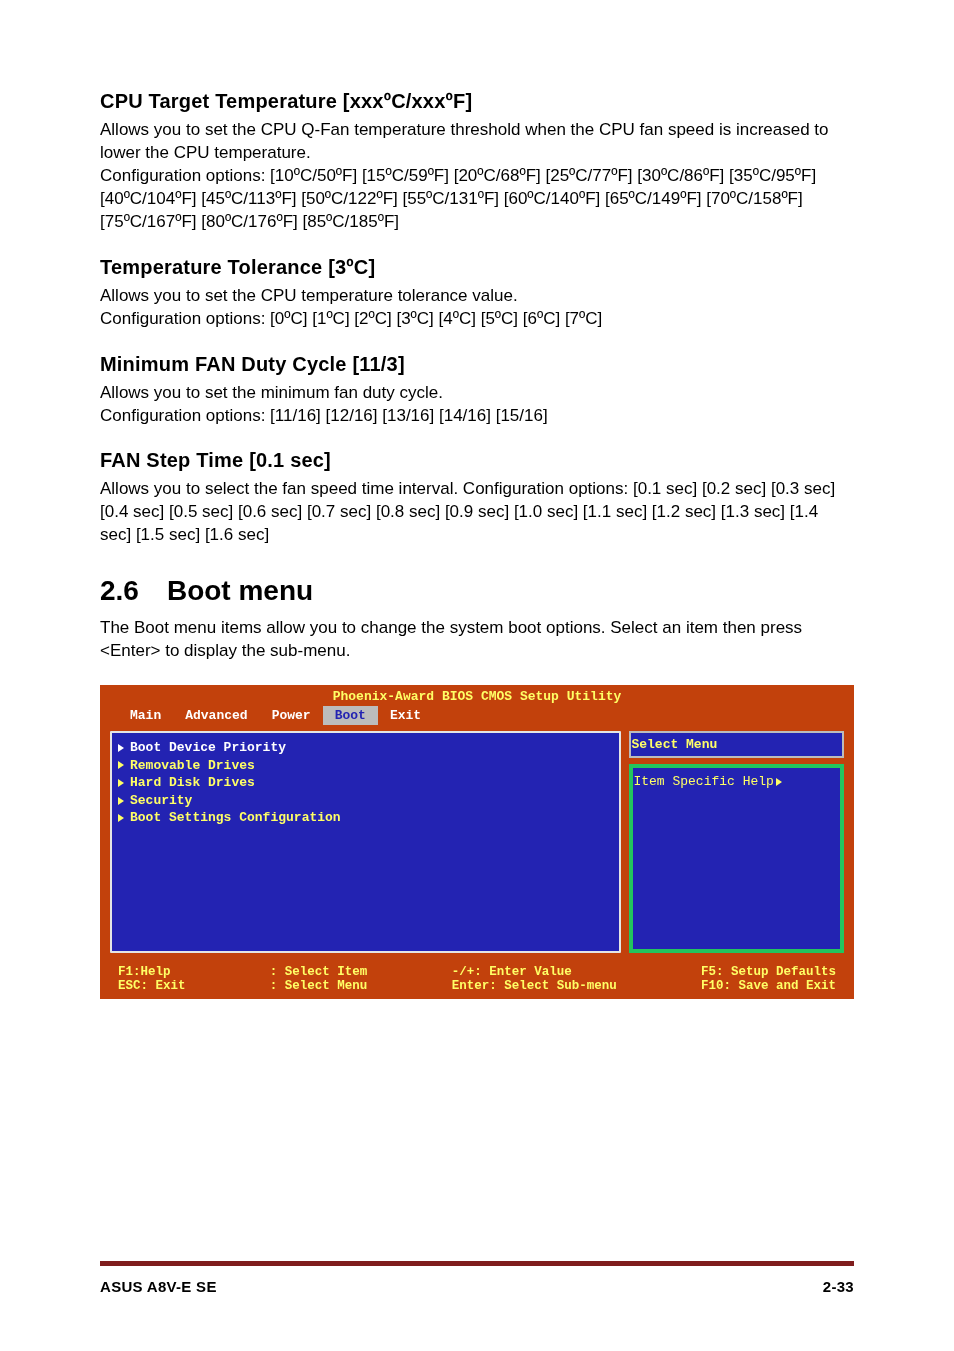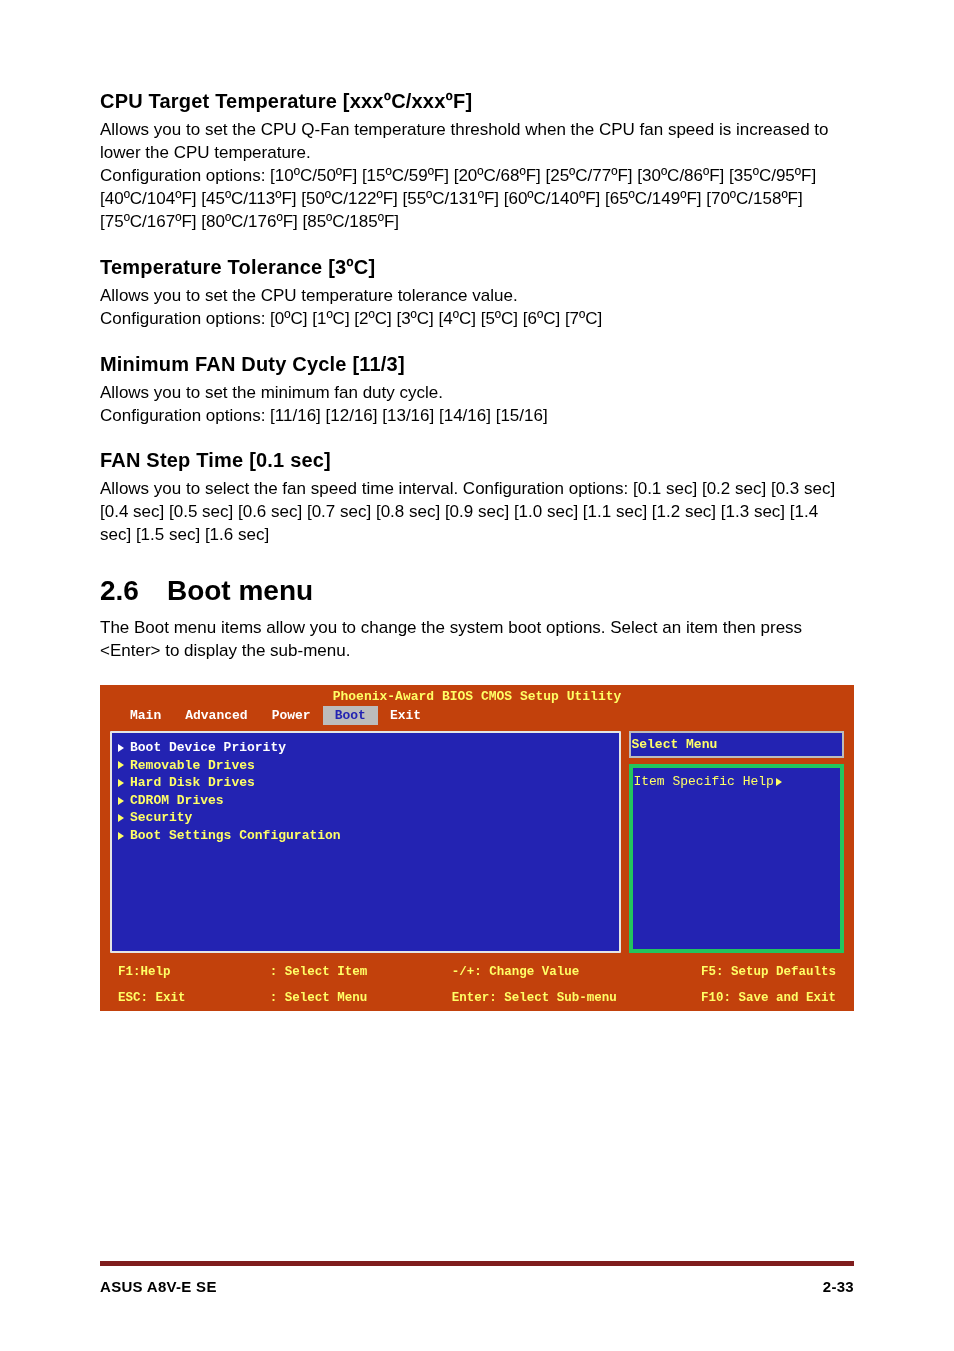--- a/index.html
+++ b/index.html
@@ -112,21 +112,21 @@
   .bios-item.highlight .tri { border-left-color: #fff; }
   .bios-item.highlight { color: #fff; }
   .bios-footer {
     display: flex;
     justify-content: space-between;
     padding: 4px 18px 6px 18px;
     color: #ffff66;
     font-weight: bold;
     font-size: 12.5px;
   }
-  .bios-footer .col { display: flex; flex-direction: column; white-space: pre; gap: 12px; }
+  .bios-footer .col { display: flex; flex-direction: column; white-space: pre; }
   .help-arrow {
     display: inline-block;
     width: 0; height: 0;
     border-top: 4px solid transparent;
     border-bottom: 4px solid transparent;
     border-left: 6px solid #ffff66;
     margin-left: 2px;
     vertical-align: middle;
   }
   .page-footer {
@@ -184,42 +184,38 @@
       <div class="bios-item">
           <span class="tri"></span>
           <span>Removable Drives</span>
         </div>
       <div class="bios-item">
           <span class="tri"></span>
           <span>Hard Disk Drives</span>
         </div>
       <div class="bios-item">
           <span class="tri"></span>
-          <span>CDROM Drives</span>
-        </div>
-      <div class="bios-item">
-          <span class="tri"></span>
           <span>Security</span>
         </div>
       <div class="bios-item">
           <span class="tri"></span>
           <span>Boot Settings Configuration</span>
         </div>
     </div>
     <div class="bios-right">
       <div class="bios-right-top">Select Menu</div>
       <div class="bios-right-bottom">
         <span>Item Specific Help</span><span class="help-arrow"></span>
       </div>
     </div>
   </div>
   <div class="bios-footer">
     <div class="col"><span>F1:Help</span><span>ESC: Exit</span></div>
     <div class="col"><span>: Select Item</span><span>: Select Menu</span></div>
-    <div class="col"><span>-/+: Change Value</span><span>Enter: Select Sub-menu</span></div>
+    <div class="col"><span>-/+: Enter Value</span><span>Enter: Select Sub-menu</span></div>
     <div class="col" style="text-align:right;"><span>F5: Setup Defaults</span><span>F10: Save and Exit</span></div>
   </div>
 </div>
 
 <div class="page-footer">
   <span>ASUS A8V-E SE</span>
   <span>2-33</span>
 </div>
 
 </body></html>

